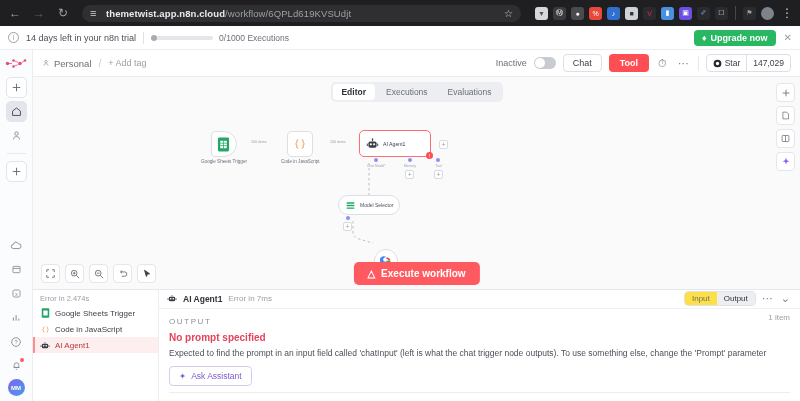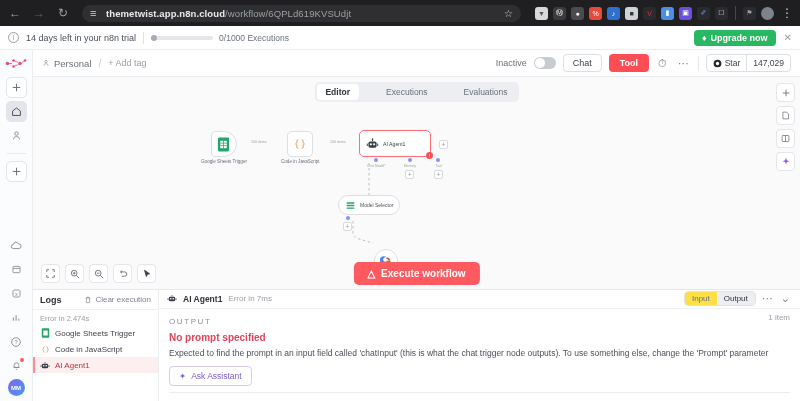--- a/index.html
+++ b/index.html
@@ -108,21 +108,21 @@
   .icon-btn { color: #7d838c; font-size: 11px; cursor: pointer; padding: 0 2px; }
   .hdr-div { width: 1px; height: 15px; background: #e6e8ec; }
   .star-group { display: flex; align-items: center; border: 1px solid #dcdfe4; border-radius: 4px; overflow: hidden; }
   .star-left { display: flex; align-items: center; gap: 3px; padding: 3px 6px; font-size: 8.5px; color: #3a3f47; }
   .star-count { padding: 3px 6px; font-size: 8.5px; color: #3a3f47; border-left: 1px solid #dcdfe4; }
 
   
   .canvas-area { position: relative; flex: 1; background: #fafafb; overflow: hidden; }
   .tabs {
     position: absolute; left: 50%; transform: translateX(-50%); top: 5px;
-    display: flex; background: #eceef1; border-radius: 5px; padding: 2px; gap: 18px; z-index: 6;
+    display: flex; background: #eceef1; border-radius: 5px; padding: 2px; gap: 2px; z-index: 6;
   }
   .tab { font-size: 8.5px; padding: 3px 9px; border-radius: 4px; color: #6b7079; cursor: pointer; }
   .tab.active { background: #fff; color: #2d3138; font-weight: 600; }
 
   .right-tools { position: absolute; right: 5px; top: 6px; display: flex; flex-direction: column; gap: 4px; z-index: 6;}
   .rt-btn {
     width: 19px; height: 19px; background: #fff; border: 1px solid #e4e6ea; border-radius: 4px;
     display: flex; align-items: center; justify-content: center; color: #6b7079; cursor: pointer;
   }
 
@@ -508,29 +508,20 @@
       </div>
 
       <button class="exec-btn">
         <span>△</span>
         <span>Execute workflow</span>
       </button>
     </div>
 
     <div class="bottom">
       <div class="logs-col">
-        <div class="logs-head">
-          <span class="logs-title">Logs</span>
-          <span class="clear-exec">
-            <svg width="8" height="8" viewBox="0 0 12 12">
-                <path d="M2.5 3h7M4.5 3V1.8h3V3M3.5 3v7h5V3" stroke="#7d838c" stroke-width="1" fill="none"></path>
-              </svg>
-            <span>Clear execution</span>
-          </span>
-        </div>
         <div class="err-time">Error in 2.474s</div>
         <div class="log-row">
           <span class="log-ico">
               <svg width="9" height="10" viewBox="0 0 14 16">
                 <rect x="1" y="0.5" width="12" height="15" rx="1.5" fill="#22a565"></rect>
                 <rect x="3.5" y="4" width="7" height="8" fill="#fff"></rect>
               </svg>
             </span>
           <span>Google Sheets Trigger</span>
         </div>
@@ -574,21 +565,21 @@
             </div>
             <span class="icon-btn">⋯</span>
             <span class="icon-btn">⌄</span>
           </div>
         </div>
         <div class="out-body">
           <span class="out-label">OUTPUT</span>
           <span class="item-count">1 item</span>
           <div class="err-card">
             <div class="err-title">No prompt specified</div>
-            <div class="err-desc">Expected to find the prompt in an input field called 'chatInput' (this is what the chat trigger node outputs). To use something else, change the 'Prompt' parameter</div>
+            <div class="err-desc">Expected to find the prompt in an input field called 'chatInput' (left is what the chat trigger node outputs). To use something else, change the 'Prompt' parameter</div>
             <button class="ask-btn">
               <span>✦</span>
               <span>Ask Assistant</span>
             </button>
           </div>
           <div class="lower-strip"></div>
         </div>
       </div>
     </div>
   </div>

